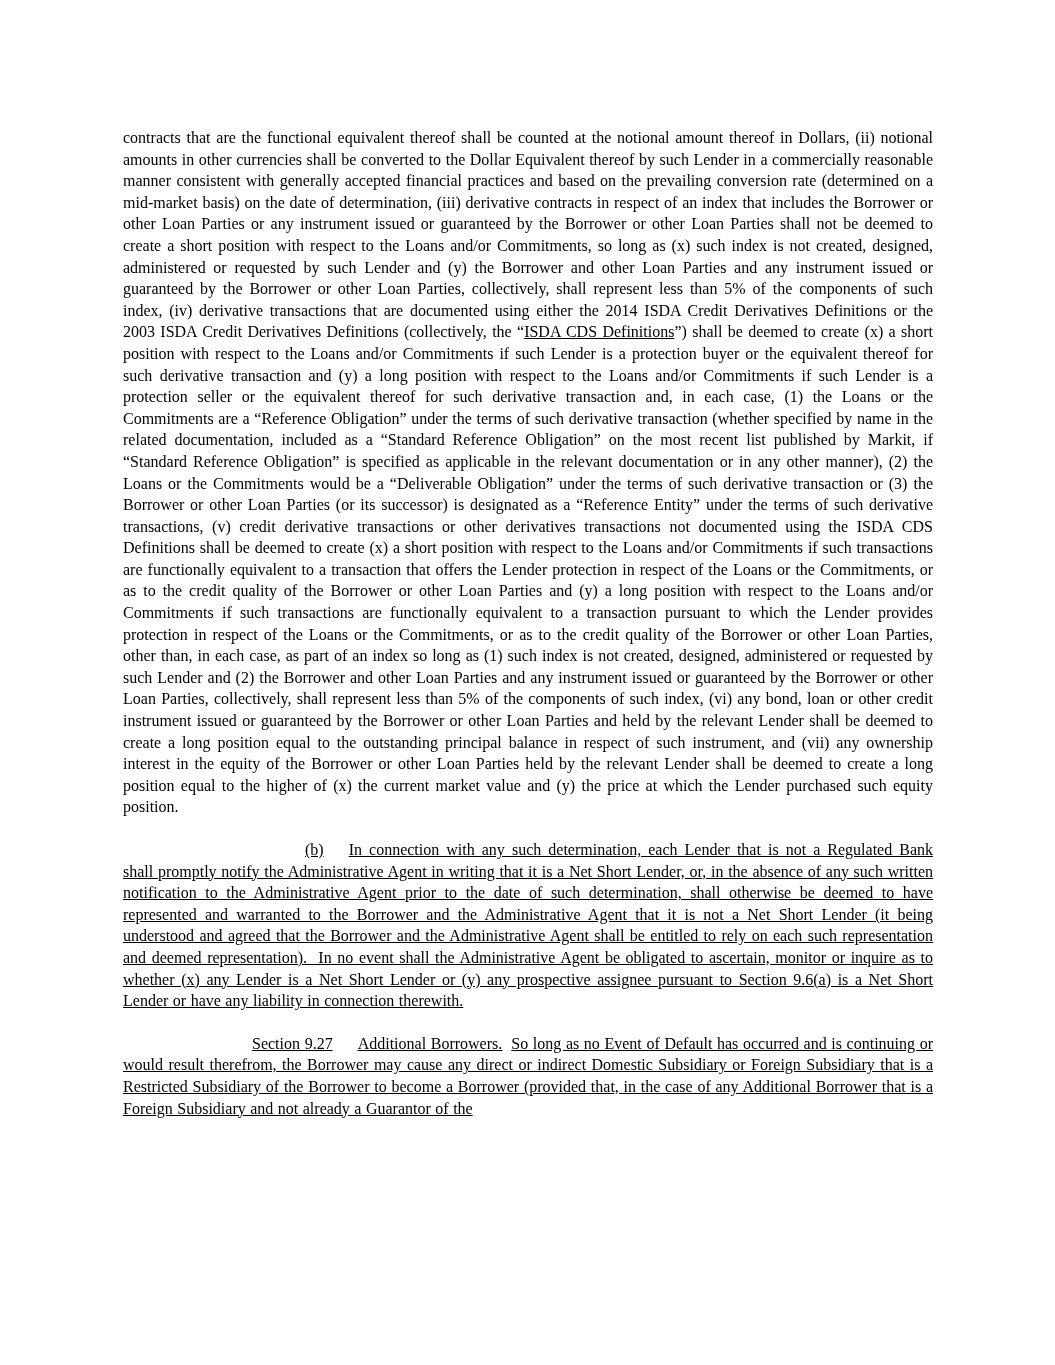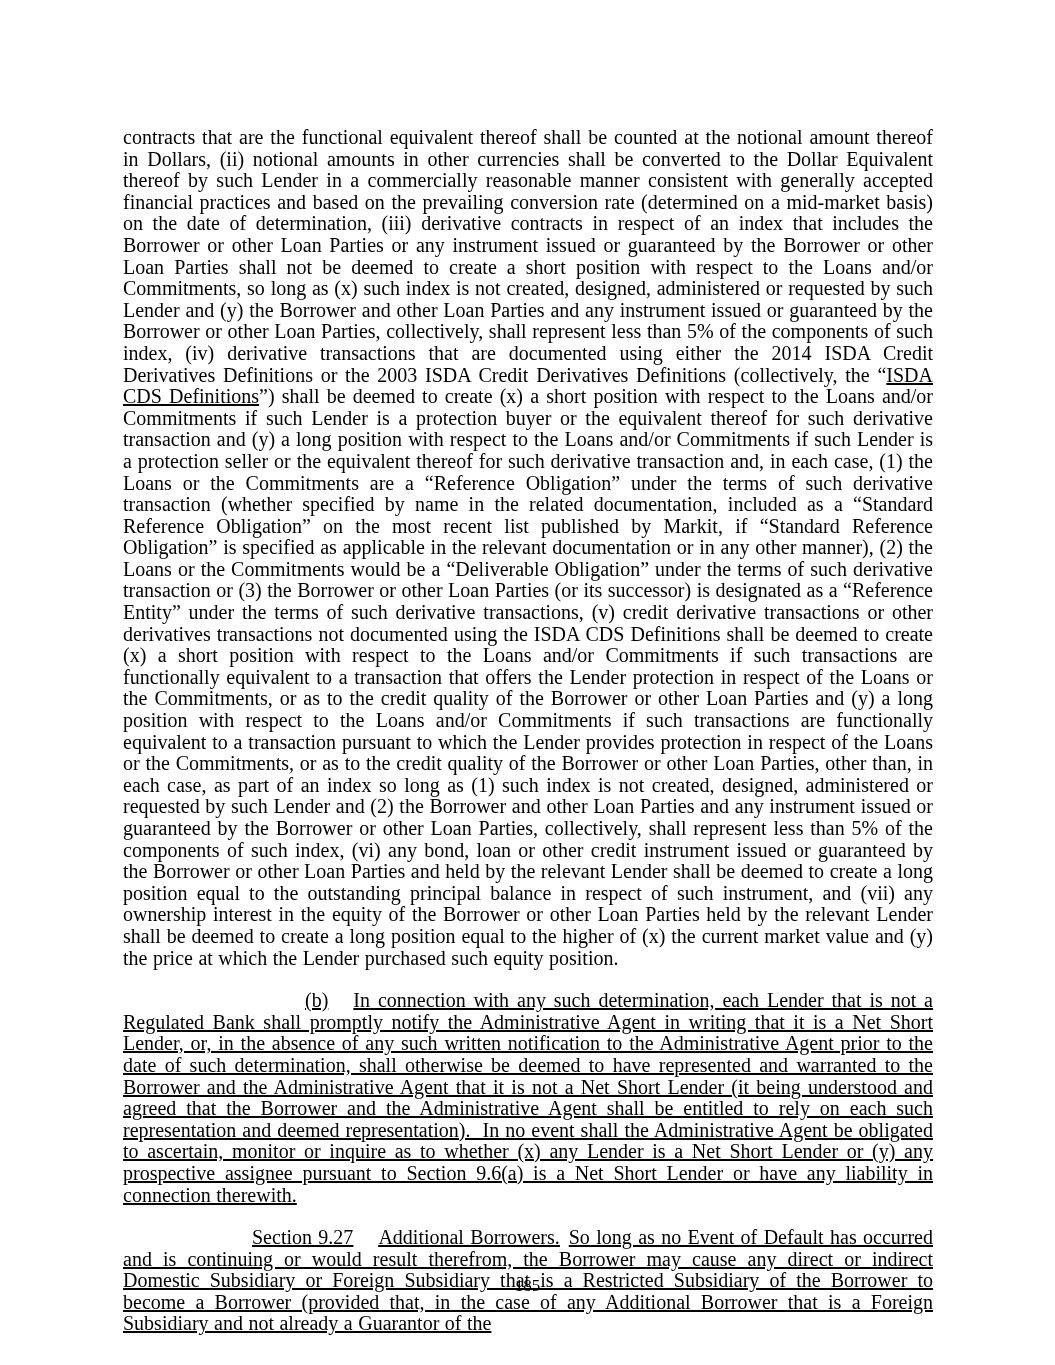--- a/index.html
+++ b/index.html
@@ -17,21 +17,21 @@
     overflow: hidden;
   }
   .content {
     position: absolute;
     left: 123px;
     top: 127px;
     width: 810px;
   }
   .para {
     margin: 0;
-    font-size: 20px;
+    font-size: 16px;
     line-height: 21.6px;
     text-align: justify;
     word-spacing: 0.5px;
   }
   .para + .para {
     margin-top: 21px;
     text-decoration: underline;
   }
   .p2 { text-indent: 182px; }
   .p3 { text-indent: 129px; }
@@ -62,14 +62,13 @@
   <div class="content">
 
     <p class="para p1"><span>contracts that are the functional equivalent thereof shall be counted at the notional amount thereof in Dollars, (ii) notional amounts in other currencies shall be converted to the Dollar Equivalent thereof by such Lender in a commercially reasonable manner consistent with generally accepted financial practices and based on the prevailing conversion rate (determined on a mid-market basis) on the date of determination, (iii) derivative contracts in respect of an index that includes the Borrower or other Loan Parties or any instrument issued or guaranteed by the Borrower or other Loan Parties shall not be deemed to create a short position with respect to the Loans and/or Commitments, so long as (x) such index is not created, designed, administered or requested by such Lender and (y) the Borrower and other Loan Parties and any instrument issued or guaranteed by the Borrower or other Loan Parties, collectively, shall represent less than 5% of the components of such index, (iv) derivative transactions that are documented using either the 2014 ISDA Credit Derivatives Definitions or the 2003 ISDA Credit Derivatives Definitions (collectively, the “</span><span class="u">ISDA CDS Definitions</span><span>”) shall be deemed to create (x) a short position with respect to the Loans and/or Commitments if such Lender is a protection buyer or the equivalent thereof for such derivative transaction and (y) a long position with respect to the Loans and/or Commitments if such Lender is a protection seller or the equivalent thereof for such derivative transaction and, in each case, (1) the Loans or the Commitments are a “Reference Obligation” under the terms of such derivative transaction (whether specified by name in the related documentation, included as a “Standard Reference Obligation” on the most recent list published by Markit, if “Standard Reference Obligation” is specified as applicable in the relevant documentation or in any other manner), (2) the Loans or the Commitments would be a “Deliverable Obligation” under the terms of such derivative transaction or (3) the Borrower or other Loan Parties (or its successor) is designated as a “Reference Entity” under the terms of such derivative transactions, (v) credit derivative transactions or other derivatives transactions not documented using the ISDA CDS Definitions shall be deemed to create (x) a short position with respect to the Loans and/or Commitments if such transactions are functionally equivalent to a transaction that offers the Lender protection in respect of the Loans or the Commitments, or as to the credit quality of the Borrower or other Loan Parties and (y) a long position with respect to the Loans and/or Commitments if such transactions are functionally equivalent to a transaction pursuant to which the Lender provides protection in respect of the Loans or the Commitments, or as to the credit quality of the Borrower or other Loan Parties, other than, in each case, as part of an index so long as (1) such index is not created, designed, administered or requested by such Lender and (2) the Borrower and other Loan Parties and any instrument issued or guaranteed by the Borrower or other Loan Parties, collectively, shall represent less than 5% of the components of such index, (vi) any bond, loan or other credit instrument issued or guaranteed by the Borrower or other Loan Parties and held by the relevant Lender shall be deemed to create a long position equal to the outstanding principal balance in respect of such instrument, and (vii) any ownership interest in the equity of the Borrower or other Loan Parties held by the relevant Lender shall be deemed to create a long position equal to the higher of (x) the current market value and (y) the price at which the Lender purchased such equity position.</span></p>
 
     <p class="para p2"><span>(b)</span><span class="tab"></span><span>In connection with any such determination, each Lender that is not a Regulated Bank shall promptly notify the Administrative Agent in writing that it is a Net Short Lender, or, in the absence of any such written notification to the Administrative Agent prior to the date of such determination, shall otherwise be deemed to have represented and warranted to the Borrower and the Administrative Agent that it is not a Net Short Lender (it being understood and agreed that the Borrower and the Administrative Agent shall be entitled to rely on each such representation and deemed representation).&nbsp; In no event shall the Administrative Agent be obligated to ascertain, monitor or inquire as to whether (x) any Lender is a Net Short Lender or (y) any prospective assignee pursuant to Section 9.6(a) is a Net Short Lender or have any liability in connection therewith.</span></p>
 
     <p class="para p3"><span>Section 9.27</span><span class="tab"></span><span class="u">Additional Borrowers.</span><span class="gap"></span><span>So long as no Event of Default has occurred and is continuing or would result therefrom, the Borrower may cause any direct or indirect Domestic Subsidiary or Foreign Subsidiary that is a Restricted Subsidiary of the Borrower to become a Borrower (provided that, in the case of any Additional Borrower that is a Foreign Subsidiary and not already a Guarantor of the</span></p>
 
   </div>
 
-  <div class="pageno">185</div>
 </div>
 
 </body></html>

